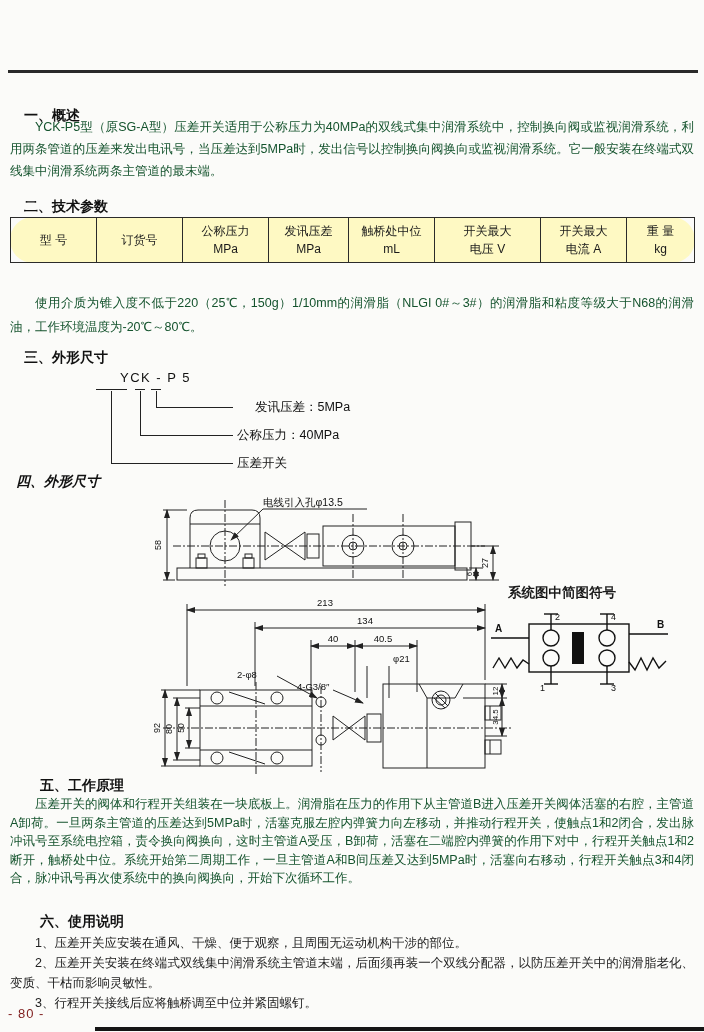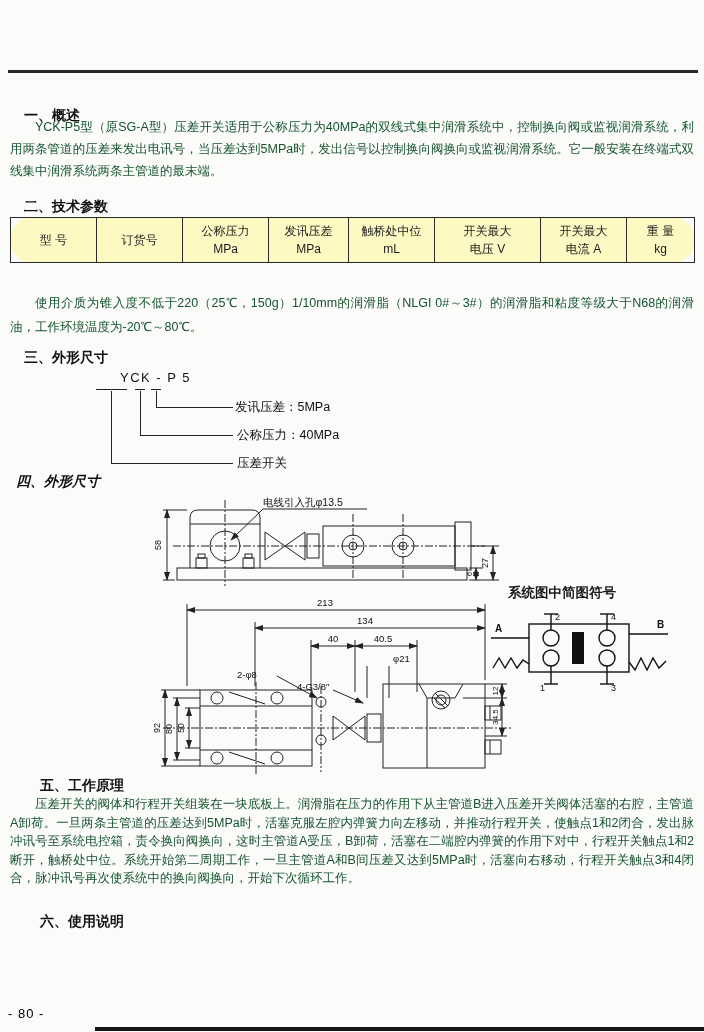--- a/index.html
+++ b/index.html
@@ -26,21 +26,21 @@
   table.spec th,table.spec td{border:1.4px solid #2b2b2b;font-weight:normal;text-align:center;
         font-size:12px;color:#1a1a1a;padding:0;}
   table.spec th{height:44px;line-height:18px;}
   table.spec td{height:24px;}
   
   .tick{border-top:1.5px solid #222;height:0;}
   .conn{border-left:1.5px solid #222;border-bottom:1.5px solid #222;}
   .model-code{font-size:13px;letter-spacing:1.5px;color:#111;}
   .model-label{font-size:12.5px;color:#111;}
   .sym-title{font-size:13.5px;font-weight:bold;}
-  .footer{font-size:13px;color:#000000;letter-spacing:1px;}
+  .footer{font-size:13px;color:#7f1d1d;letter-spacing:1px;}
   .botbar{background:#151515;}
   svg text{font-family:"Liberation Sans",sans-serif;fill:#111;}
 </style>
 </head>
 <body>
 
 <div class="page">
 
   <div class="abs rule"></div>
 
@@ -100,21 +100,21 @@
 
   <div class="abs h" style="left:24px;top:349px;">三、外形尺寸</div>
   <div class="abs" style="left:0;top:368px;width:704px;height:104px;">
     <div class="abs model-code" style="left:96px;top:2px;margin-left:24px;">YCK - P 5</div>
     <div class="abs tick" style="left:96px;top:21px;width:31px;"></div>
     <div class="abs tick" style="left:135px;top:21px;width:10px;"></div>
     <div class="abs tick" style="left:151px;top:21px;width:10px;"></div>
     <div class="abs conn" style="left:156px;top:23px;width:76px;height:16px;"></div>
     <div class="abs conn" style="left:140px;top:23px;width:92px;height:44px;"></div>
     <div class="abs conn" style="left:111px;top:23px;width:121px;height:72px;"></div>
-    <div class="abs model-label" style="left:235px;top:31px;text-align:right;">发讯压差：5MPa</div>
+    <div class="abs model-label" style="left:255px;top:31px;text-align:right;">发讯压差：5MPa</div>
     <div class="abs model-label" style="left:237px;top:59px;">公称压力：40MPa</div>
     <div class="abs model-label" style="left:237px;top:87px;">压差开关</div>
   </div>
 
   <div class="abs h" style="left:16px;top:473px;font-style:italic;">四、外形尺寸</div>
 
   <svg class="abs" style="left:15px;top:492px;" width="500" height="284" viewBox="0 0 500 284">
     <defs>
       <marker id="ar" markerWidth="9" markerHeight="8" refX="8" refY="3" orient="auto-start-reverse">
         <path d="M0,0 L9,3 L0,6 z" fill="#222"></path>
@@ -271,17 +271,22 @@
     <text x="68" y="16" font-size="9">2</text>
     <text x="124" y="16" font-size="9">4</text>
     <text x="53" y="87" font-size="9">1</text>
     <text x="124" y="87" font-size="9">3</text>
   </svg>
 
   <div class="abs h" style="left:40px;top:777px;">五、工作原理</div>
   <div class="abs body-text body-tight" style="left:10px;top:795px;">压差开关的阀体和行程开关组装在一块底板上。润滑脂在压力的作用下从主管道B进入压差开关阀体活塞的右腔，主管道A卸荷。一旦两条主管道的压差达到5MPa时，活塞克服左腔内弹簧力向左移动，并推动行程开关，使触点1和2闭合，发出脉冲讯号至系统电控箱，责令换向阀换向，这时主管道A受压，B卸荷，活塞在二端腔内弹簧的作用下对中，行程开关触点1和2断开，触桥处中位。系统开始第二周期工作，一旦主管道A和B间压差又达到5MPa时，活塞向右移动，行程开关触点3和4闭合，脉冲讯号再次使系统中的换向阀换向，开始下次循环工作。</div>
 
   <div class="abs h" style="left:40px;top:913px;">六、使用说明</div>
+  <div class="abs usage" style="left:10px;top:933px;width:684px;">
+    <p>1、压差开关应安装在通风、干燥、便于观察，且周围无运动机构干涉的部位。</p>
+    <p>2、压差开关安装在终端式双线集中润滑系统主管道末端，后面须再装一个双线分配器，以防压差开关中的润滑脂老化、变质、干枯而影响灵敏性。</p>
+    <p>3、行程开关接线后应将触桥调至中位并紧固螺钉。</p>
+  </div>
 
   <div class="abs footer" style="left:8px;top:1006px;">- 80 -</div>
   <div class="abs botbar" style="left:95px;top:1027px;width:609px;height:4px;"></div>
 
 </div>
 
 </body></html>

